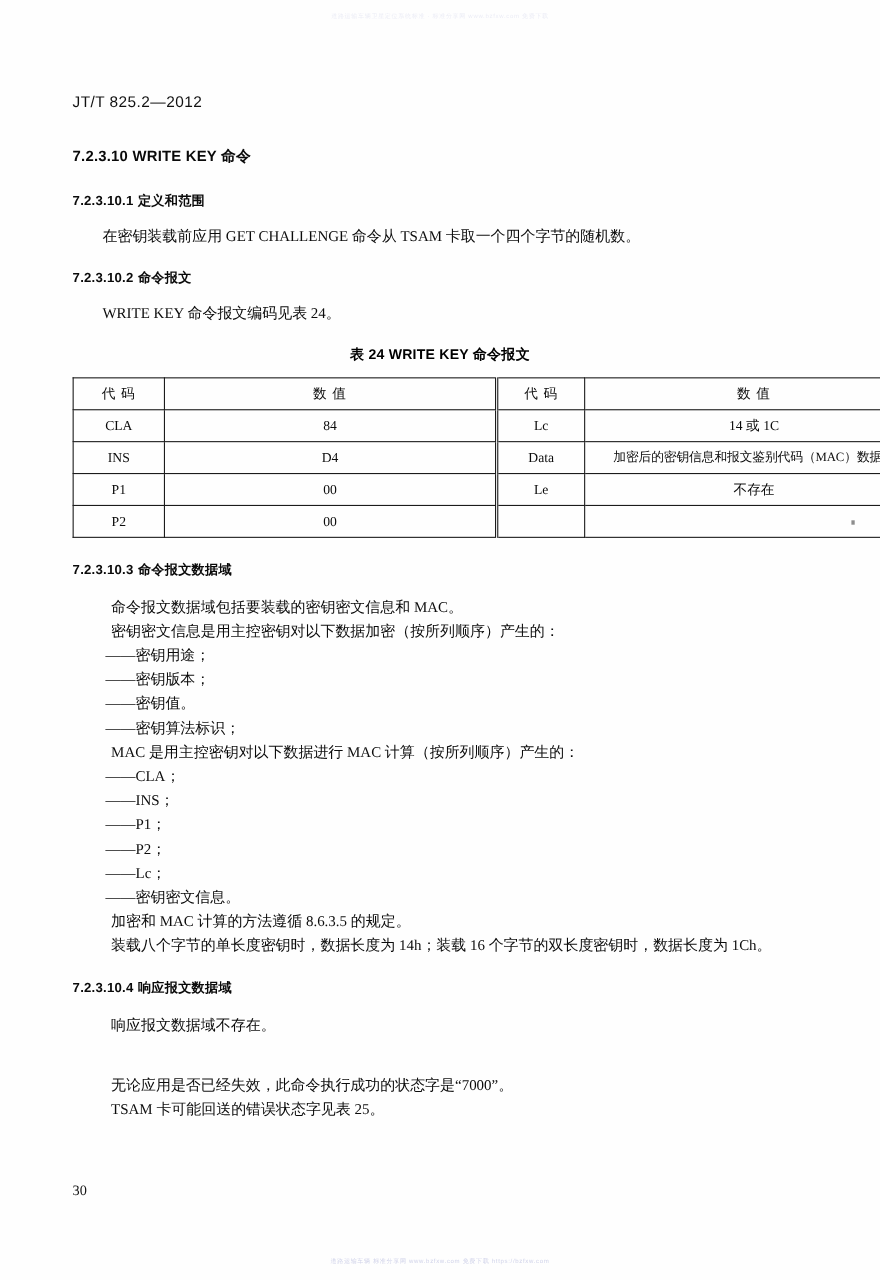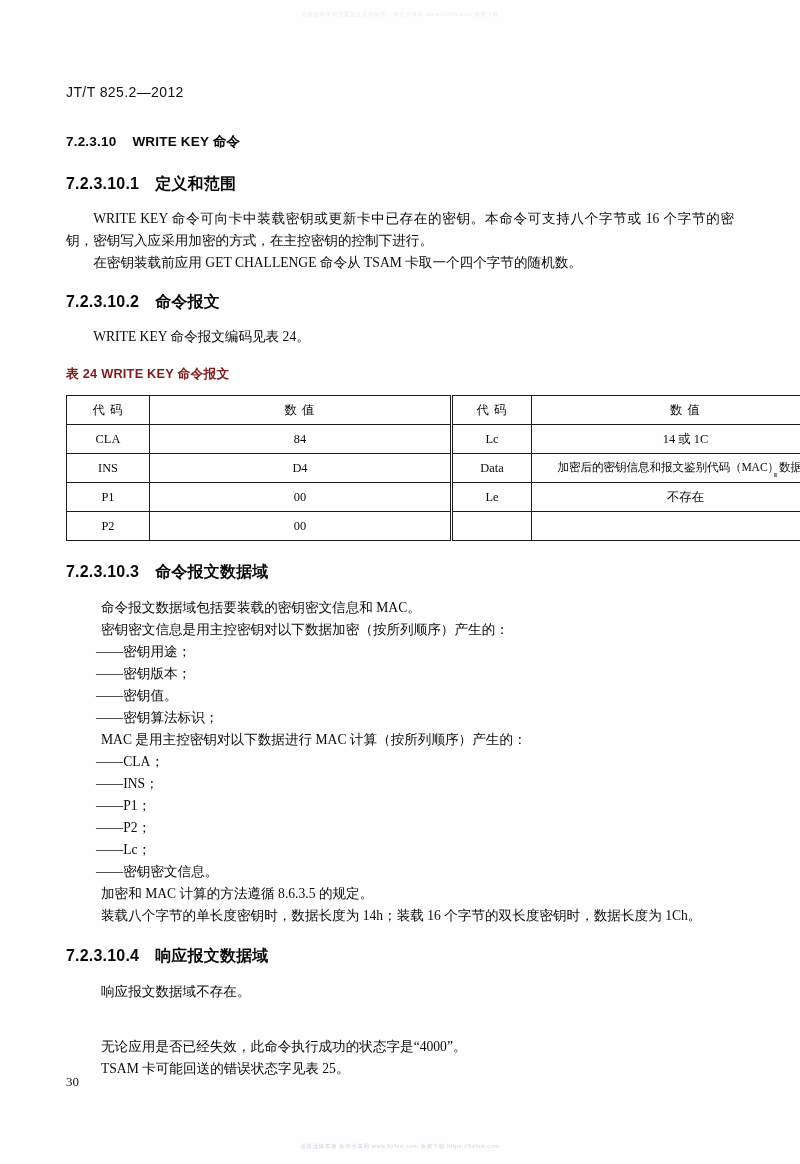--- a/index.html
+++ b/index.html
@@ -56,27 +56,27 @@
   h3.sec-l3 {
     font-family: "Liberation Sans", "DejaVu Sans", sans-serif;
     font-size: 13.5px;
     font-weight: 700;
     margin: 0;
     letter-spacing: 0.2px;
     color: #0a0a0a;
   }
   h4.sec-l4 {
     font-family: "Liberation Sans", "DejaVu Sans", sans-serif;
-    font-size: 16px;
+    font-size: 12px;
     font-weight: 700;
     margin: 0;
     letter-spacing: 0.2px;
     color: #0a0a0a;
   }
-  .sec-num { margin-right: 16px; }
+  .sec-num { margin-right: 4px; }
 
   p.body {
     margin: 0;
     font-size: 13.6px;
     line-height: 1.62;
     text-align: justify;
     color: #0b0b0b;
   }
   p.body.indent { text-indent: 2em; }
   p.body.hang { margin-left: 35px; }
@@ -87,23 +87,23 @@
     font-size: 13.6px;
     line-height: 1.62;
     color: #0b0b0b;
   }
 
   
   .table-caption {
     font-family: "Liberation Sans", "DejaVu Sans", sans-serif;
     font-size: 12.8px;
     font-weight: 700;
-    text-align: left;
+    text-align: center;
     letter-spacing: 0.2px;
-    color: #7f1d1d;
+    color: #000000;
   }
   table.cmd-table {
     border-collapse: collapse;
     width: 663px;
     table-layout: fixed;
     font-size: 12.4px;
     color: #0b0b0b;
   }
   table.cmd-table td {
     border: 1px solid #1c1c1c;
@@ -160,21 +160,20 @@
     <h3 class="sec-l3">
       <span class="sec-num">7.2.3.10</span><span>WRITE KEY 命令</span>
     </h3>
 
     <div style="height:23px"></div>
     <h4 class="sec-l4">
       <span class="sec-num">7.2.3.10.1</span><span>定义和范围</span>
     </h4>
 
     <div style="height:13px"></div>
-    <p class="body indent">WRITE KEY 命令可向卡中装载密钥或更新卡中已存在的密钥。本命令可支持八个字节或 16 个字节的密钥，密钥写入应采用加密的方式，在主控密钥的控制下进行。</p>
     <p class="body indent">在密钥装载前应用 GET CHALLENGE 命令从 TSAM 卡取一个四个字节的随机数。</p>
 
     <div style="height:18px"></div>
     <h4 class="sec-l4">
       <span class="sec-num">7.2.3.10.2</span><span>命令报文</span>
     </h4>
 
     <div style="height:13px"></div>
     <p class="body indent">WRITE KEY 命令报文编码见表 24。</p>
 
@@ -247,21 +246,21 @@
     <h4 class="sec-l4">
       <span class="sec-num">7.2.3.10.4</span><span>响应报文数据域</span>
     </h4>
 
     <div style="height:14px"></div>
     <p class="body hang">响应报文数据域不存在。</p>
 
     <div style="height:19px"></div>
 
     <div style="height:14px"></div>
-    <p class="body hang">无论应用是否已经失效，此命令执行成功的状态字是“4000”。</p>
+    <p class="body hang">无论应用是否已经失效，此命令执行成功的状态字是“7000”。</p>
     <p class="body hang">TSAM 卡可能回送的错误状态字见表 25。</p>
 
   </div>
 
   <div class="page-number">30</div>
 
   <div class="watermark bottom">道路运输车辆 标准分享网 www.bzfxw.com 免费下载 https://bzfxw.com</div>
 
 </div>
 

